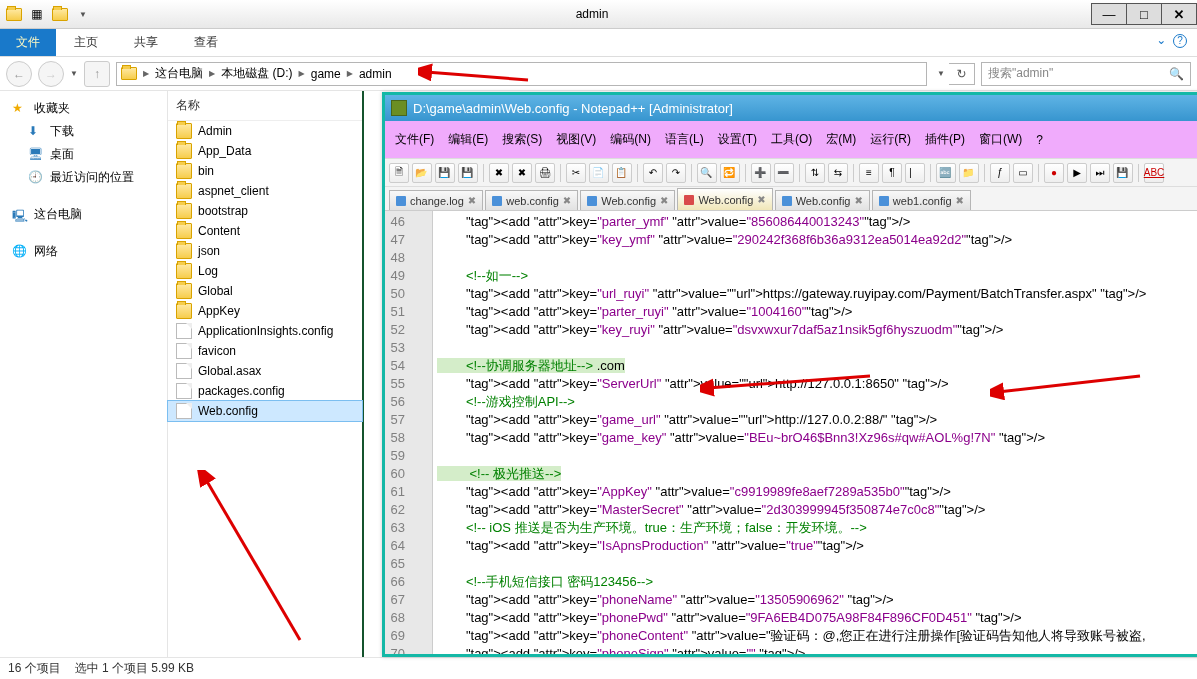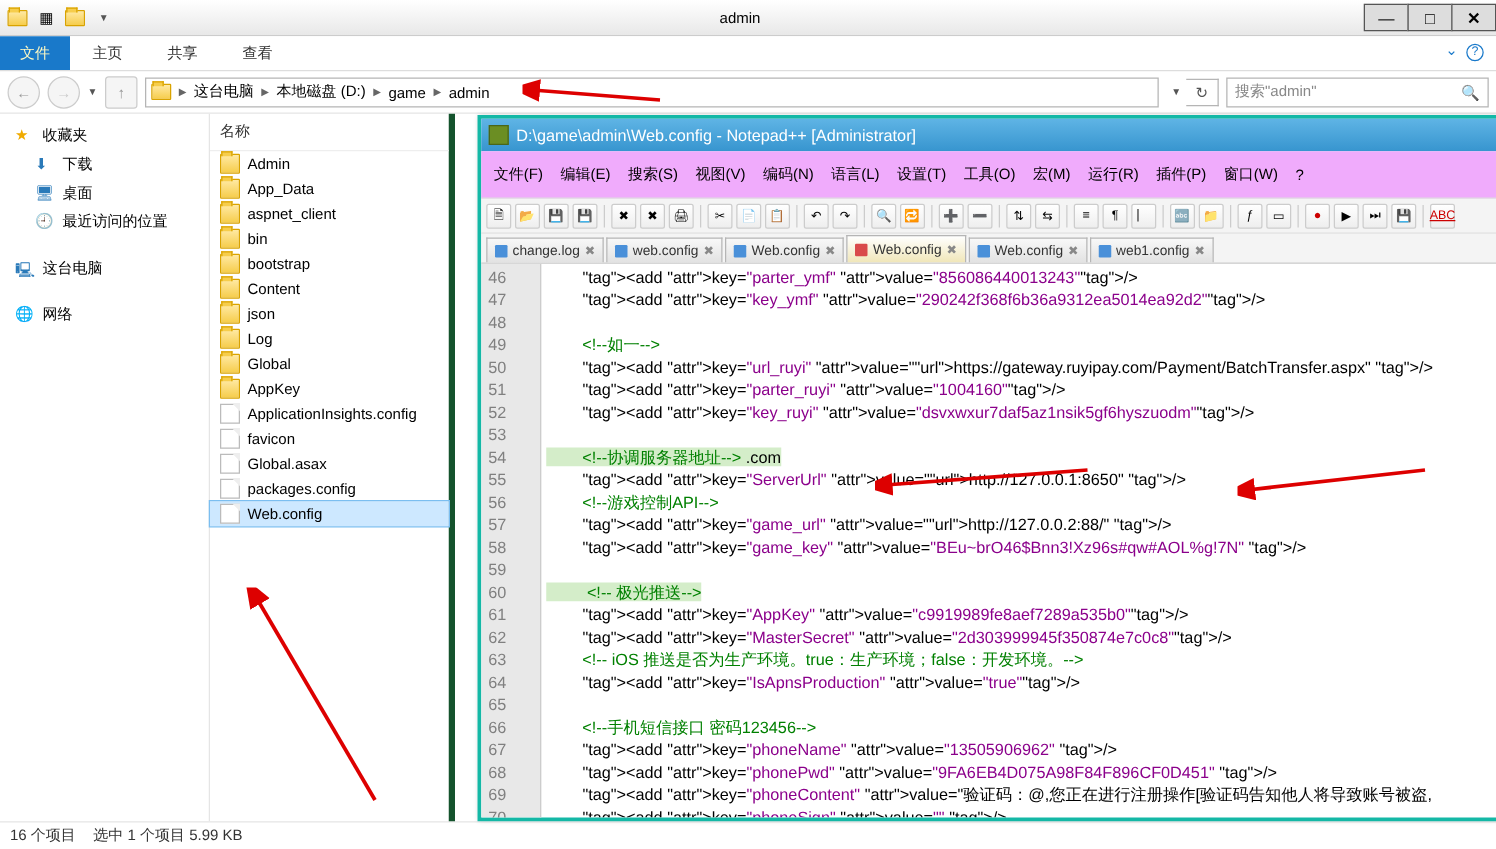--- a/index.html
+++ b/index.html
@@ -26,21 +26,21 @@
 .addrbar .chev { color:#666; font-size:8px; padding:0 2px;}
 .refreshbtn { width:26px; height:22px; border:1px solid #b5b5b5; border-left:none; display:flex; align-items:center; justify-content:center; color:#555;}
 .searchbox { width:210px; height:24px; border:1px solid #b5b5b5; padding:0 6px; color:#888; display:flex; align-items:center;}
 
 .exprbody { display:flex; height:calc(679px - 29px - 28px - 34px - 22px); }
 .navpane { width:168px; border-right:1px solid #e5e5e5; padding:6px 4px; overflow:hidden;}
 .navpane .grp { margin-bottom:14px;}
 .navpane .item { display:flex; align-items:center; gap:6px; padding:3px 8px; color:#000;}
 .navpane .ico { width:16px; height:16px; display:inline-block; }
 .star { color:#f0ab00; }
-.filepane { width:196px; border-right:5px solid #14532d; }
+.filepane { width:196px; border-right:2px solid #14532d; }
 .filepane .hdr { padding:6px 8px; font-size:12px; color:#333; border-bottom:1px solid #eee; }
 .filepane .row { display:flex; align-items:center; gap:6px; padding:2px 8px; height:20px;}
 .filepane .row .fico { width:16px; height:16px; }
 .folder-ico { background:linear-gradient(#ffe9a3,#f6cd4c); border:1px solid #d9a300; border-radius:1px; position:relative;}
 .folder-ico:before{content:"";position:absolute;left:0;top:-3px;width:7px;height:3px;background:#f6cd4c;border:1px solid #d9a300;border-bottom:none;}
 .file-ico { background:#fff; border:1px solid #bbb; position:relative;}
 .file-ico:before{content:"";position:absolute;right:-1px;top:-1px;border-style:solid;border-width:0 6px 6px 0;border-color:transparent #eee transparent transparent;}
 .filepane .row.sel { background:#cde8ff; outline:1px solid #7bbef0;}
 .statusbar { height:22px; border-top:1px solid #e5e5e5; display:flex; align-items:center; padding:0 8px; gap:14px; color:#333; font-size:12px;}
 
@@ -162,25 +162,25 @@
         <div class="row">
           <span class="fico folder-ico"></span>
           <span>Admin</span>
         </div>
         <div class="row">
           <span class="fico folder-ico"></span>
           <span>App_Data</span>
         </div>
         <div class="row">
           <span class="fico folder-ico"></span>
+          <span>bin</span>
+        </div>
+        <div class="row">
+          <span class="fico folder-ico"></span>
           <span>aspnet_client</span>
-        </div>
-        <div class="row">
-          <span class="fico folder-ico"></span>
-          <span>bin</span>
         </div>
         <div class="row">
           <span class="fico folder-ico"></span>
           <span>bootstrap</span>
         </div>
         <div class="row">
           <span class="fico folder-ico"></span>
           <span>Content</span>
         </div>
         <div class="row">

